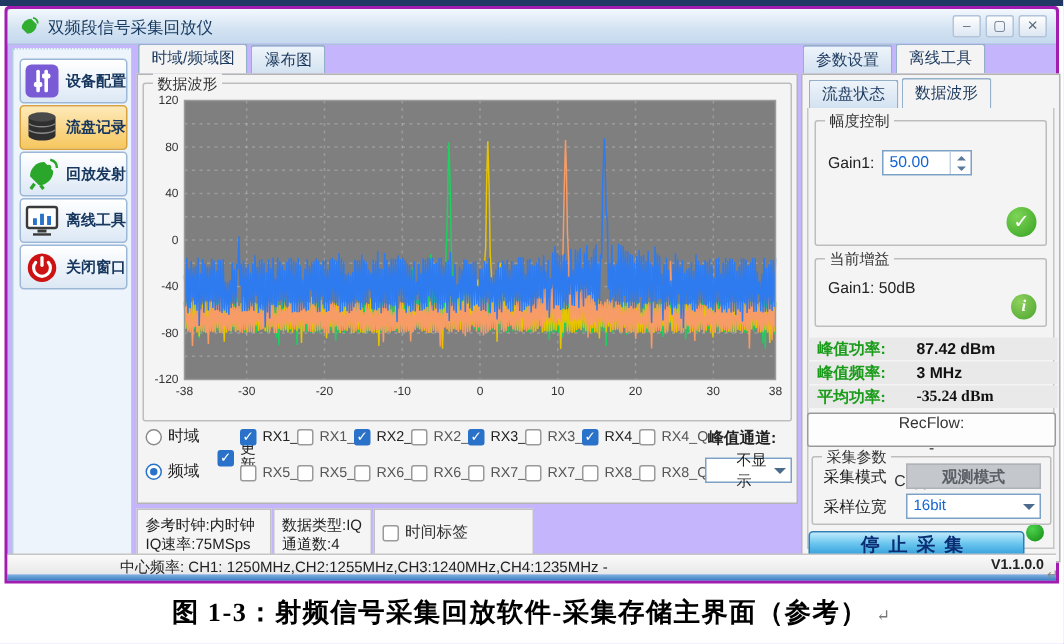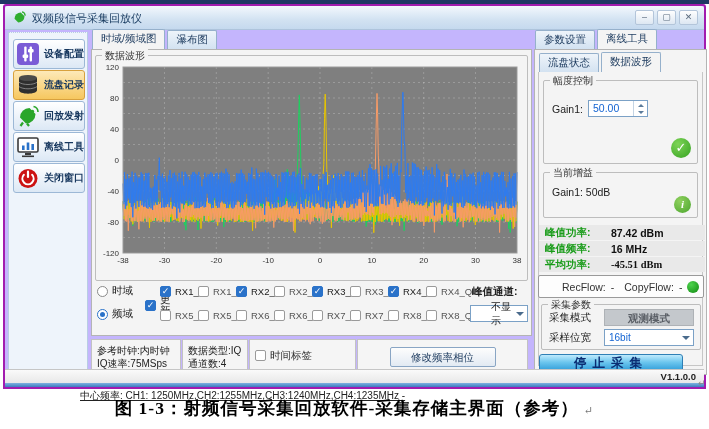--- a/index.html
+++ b/index.html
@@ -325,23 +325,20 @@
     <div class="infobox" style="left:177px;top:333px;width:66px;height:36px;">
       <div>数据类型:IQ</div>
       <div>通道数:4</div>
     </div>
     <div class="infobox" style="left:244px;top:333px;width:107px;height:36px;">
       <label class="cb" style="margin-top:5px;">
         <span class="cbx" id="ttbox"></span>
         <span class="cbl">时间标签</span>
       </label>
     </div>
-    <div class="infobox" style="left:352px;top:333px;width:171px;height:36px;">
-      <div class="btn" style="width:106px;height:20px;line-height:19px;margin:3px auto 0;">修改频率相位</div>
-    </div>
 
     <div class="tabstrip" id="right-tabs" style="left:530px;top:25px;">
         <span class="tab">参数设置</span>
         <span class="tab sel">离线工具</span>
       </div>
     <div class="panelbox" style="left:529px;top:43px;width:173px;height:326px;"></div>
     <div class="tabstrip" id="sub-tabs" style="left:534px;top:48px;">
         <span class="tab">流盘状态</span>
         <span class="tab sel">数据波形</span>
       </div>
@@ -365,28 +362,28 @@
       <span class="abs lbl" style="left:8px;top:13px;">Gain1: 50dB</span>
       <span class="infic" style="right:6px;bottom:4px;">i</span>
     </div>
 
     <div class="strow" style="top:219px;">
       <span class="stl">峰值功率:</span>
       <span class="stv">87.42 dBm</span>
     </div>
     <div class="strow" style="top:235px;">
       <span class="stl">峰值频率:</span>
-      <span class="stv">16 MHz</span>
+      <span class="stv">3 MHz</span>
     </div>
     <div class="strow" style="top:251px;font-family:Liberation Serif, serif;">
       <span class="stl">平均功率:</span>
-      <span class="stv">-45.51  dBm</span>
-    </div>
-
-    <div class="flowbox" style="left:533px;top:269px;width:166px;height:23px;padding:0 23px;gap:5px;">
+      <span class="stv">-35.24  dBm</span>
+    </div>
+
+    <div class="flowbox" style="left:533px;top:269px;width:166px;height:23px;padding:0 7px;gap:5px;flex-direction:column;">
       <span>RecFlow:</span>
       <span>-</span>
       <span style="width:8px;"></span>
       <span>CopyFlow:</span>
       <span>-</span>
       <span class="gdot" style="margin-left:auto;"></span>
     </div>
 
     <div class="gbx" style="left:536px;top:298px;width:160px;height:46px;">
       <span class="gbt">采集参数</span>
@@ -395,21 +392,21 @@
       <span class="abs lbl" style="left:7px;top:26px;">采样位宽</span>
       <div class="dd blue" style="left:62px;top:24px;width:90px;height:17px;">
         <span class="ddv">16bit</span>
         <span class="dda"></span>
       </div>
     </div>
 
     <div class="stopbtn" style="left:534px;top:348px;width:144px;height:18px;">停止采集</div>
 
     <div class="statusbar">
-      <span style="position:absolute;left:75px;top:19px;text-decoration:underline;">中心频率:  CH1: 1250MHz,CH2:1255MHz,CH3:1240MHz,CH4:1235MHz  -</span>
+      <span style="position:absolute;left:75px;top:1px;">中心频率:  CH1: 1250MHz,CH2:1255MHz,CH3:1240MHz,CH4:1235MHz  -</span>
       <span class="version">V1.1.0.0</span>
     </div>
     <div class="bluebottom"></div>
   </div>
 
   <span class="pilcrow">↵</span>
 
   <div class="caption">
     <span>图 1-3：射频信号采集回放软件-采集存储主界面（参考）</span>
     <span class="ret">↵</span>

